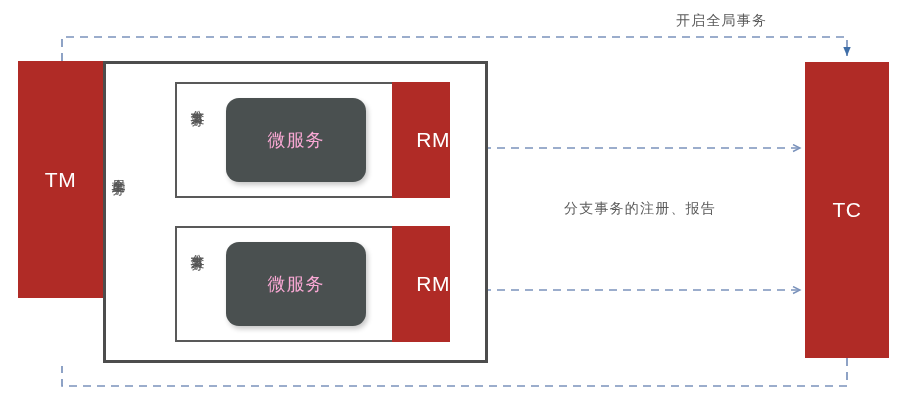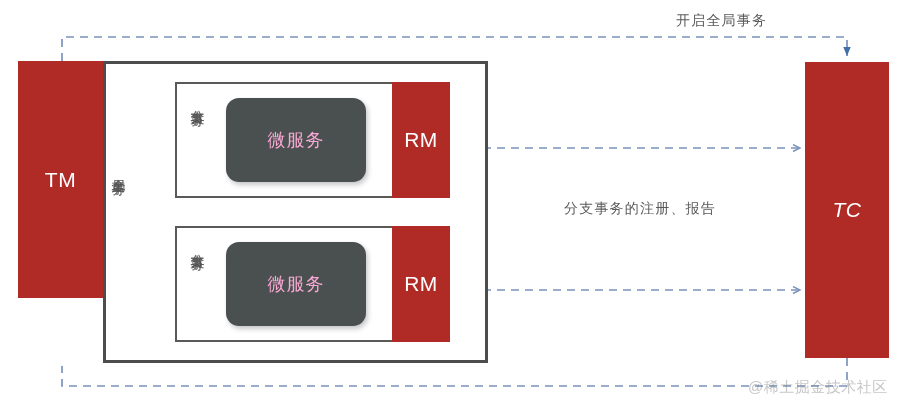--- a/index.html
+++ b/index.html
@@ -44,21 +44,20 @@
     height: 237px;
     background: #b02b26;
   }
   .tc-box {
     position: absolute;
     left: 805px;
     top: 62px;
     width: 84px;
     height: 296px;
     background: #b02b26;
-    font-style: italic;
   }
   .vcenter-label {
     position: absolute;
     left: 0;
     right: 0;
     top: 50%;
     transform: translateY(-50%);
     text-align: center;
     color: #ffffff;
     font-size: 21px;
@@ -128,21 +127,21 @@
   }
   .rm-box {
     position: absolute;
     left: 217px;
     top: 0px;
     width: 58px;
     height: 116px;
     background: #b02b26;
     display: flex;
     align-items: center;
-    justify-content: center;
+    justify-content: flex-end;
   }
   .rm-label {
     color: #ffffff;
     font-size: 21px;
     letter-spacing: 0.5px;
   }
 
   
   .flow-label {
     position: absolute;
@@ -229,15 +228,14 @@
     </div>
   </div>
 
   <div class="tc-box">
     <div class="vcenter-label">TC</div>
   </div>
 
   <div class="flow-label lbl-branch">分支事务的注册、报告</div>
   <div class="flow-label lbl-open">开启全局事务</div>
 
-  <div class="watermark">@稀土掘金技术社区</div>
 
 </div>
 
 </body></html>

